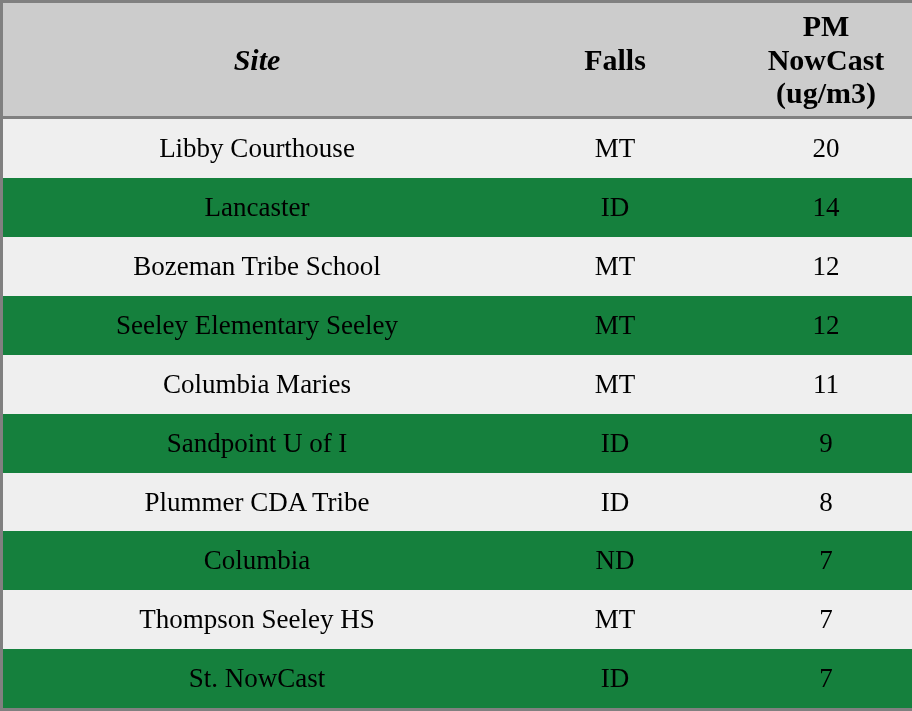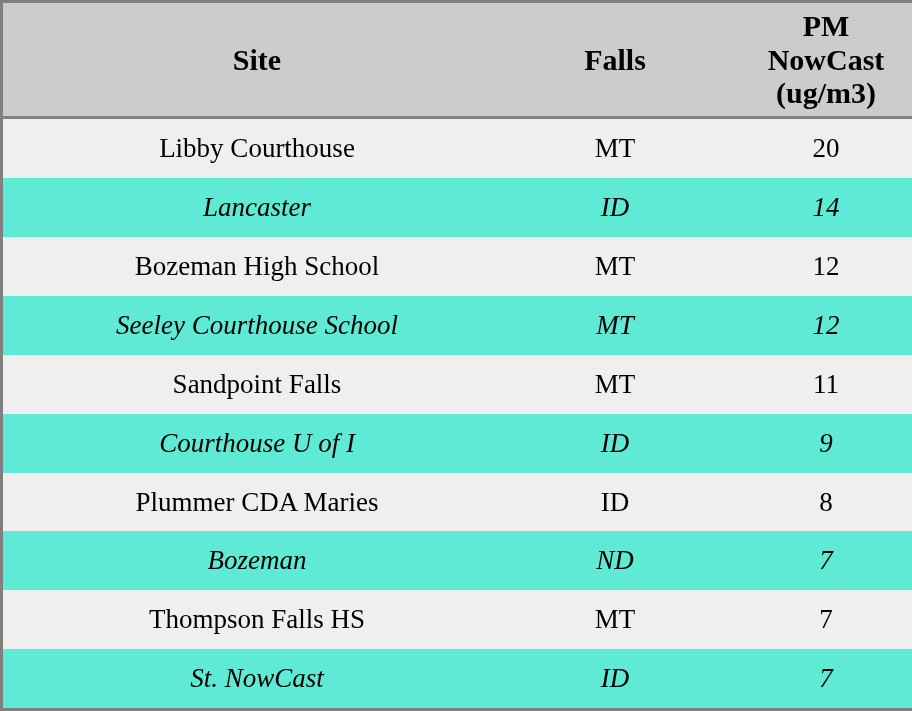--- a/index.html
+++ b/index.html
@@ -30,38 +30,37 @@
     background: #cccccc;
     color: #000000;
     font-weight: bold;
     font-size: 30px;
     line-height: 1.12;
     text-align: center;
     vertical-align: middle;
     padding: 6px 4px;
     border-bottom: 3px solid #808080;
   }
-  thead th.col-site   { width: 500px; }
+  thead th.col-site   { width: 500px; font-style: italic; }
   thead th.col-state  { width: 200px; }
   thead th.col-pm     { width: 206px; }
 
   tbody td {
     font-size: 27px;
     text-align: center;
     vertical-align: middle;
     color: #000000;
     padding: 4px 19px;
     border: none;
   }
   tbody tr.odd-row td {
     background: #efefef;
   }
   tbody tr.even-row td {
-    background: #5eead4;
-    font-style: italic;
+    background: #15803d;
   }
   tbody tr.last-row td {
     border-bottom: none;
   }
 </style>
 </head>
 <body>
 
 <div class="table-wrap">
   <table class="data-table">
@@ -85,51 +84,51 @@
         <td>Libby Courthouse</td>
         <td>MT</td>
         <td>20</td>
       </tr>
       <tr class="even-row">
         <td>Lancaster</td>
         <td>ID</td>
         <td>14</td>
       </tr>
       <tr class="odd-row">
-        <td>Bozeman High School</td>
+        <td>Bozeman Tribe School</td>
         <td>MT</td>
         <td>12</td>
       </tr>
       <tr class="even-row">
-        <td>Seeley Courthouse School</td>
+        <td>Seeley Elementary Seeley</td>
         <td>MT</td>
         <td>12</td>
       </tr>
       <tr class="odd-row">
-        <td>Sandpoint Falls</td>
+        <td>Columbia Maries</td>
         <td>MT</td>
         <td>11</td>
       </tr>
       <tr class="even-row">
-        <td>Courthouse U of I</td>
+        <td>Sandpoint U of I</td>
         <td>ID</td>
         <td>9</td>
       </tr>
       <tr class="odd-row">
-        <td>Plummer CDA Maries</td>
+        <td>Plummer CDA Tribe</td>
         <td>ID</td>
         <td>8</td>
       </tr>
       <tr class="even-row">
-        <td>Bozeman</td>
+        <td>Columbia</td>
         <td>ND</td>
         <td>7</td>
       </tr>
       <tr class="odd-row">
-        <td>Thompson Falls HS</td>
+        <td>Thompson Seeley HS</td>
         <td>MT</td>
         <td>7</td>
       </tr>
       <tr class="even-row last-row">
         <td>St. NowCast</td>
         <td>ID</td>
         <td>7</td>
       </tr>
     </tbody>
   </table>

